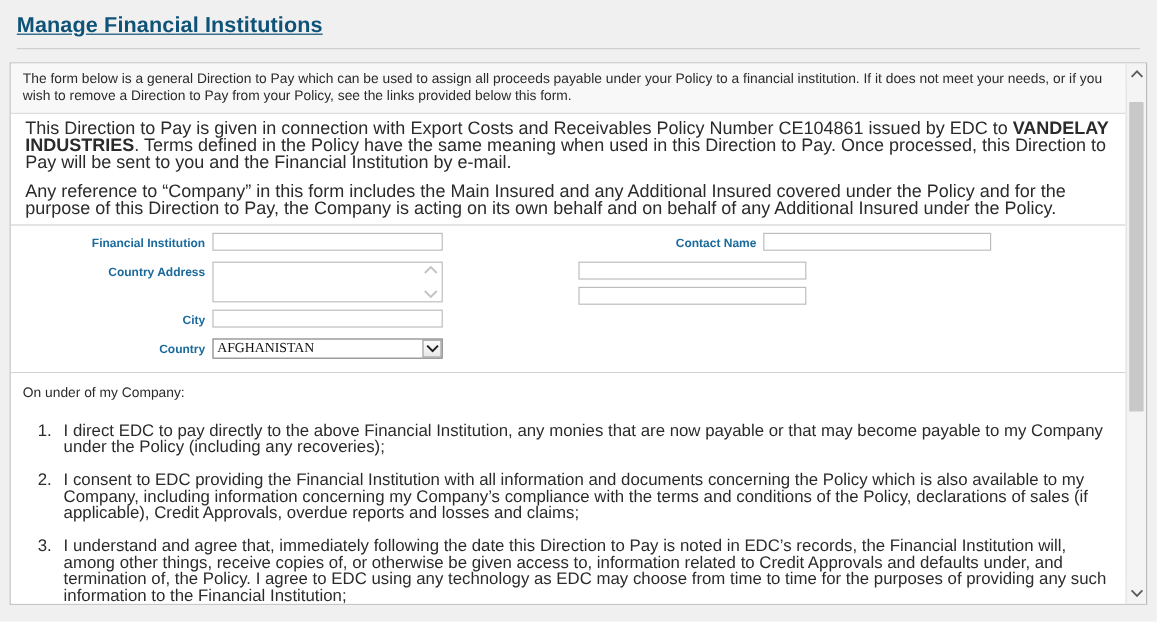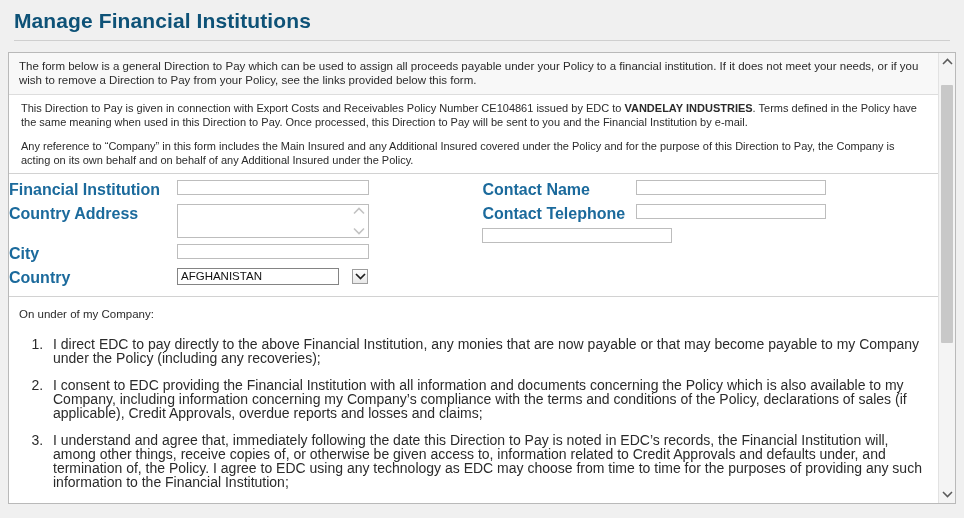--- a/index.html
+++ b/index.html
@@ -15,26 +15,27 @@
     font-size: 11px;
     color: #333333;
   }
 
   
   .page-header {
     padding: 8px 0 0 14px;
     background: #f0f0f0;
   }
   .page-title {
-    font-size: 21px;
+    font-size: 18px;
     font-weight: bold;
     color: #0e5277;
     letter-spacing: 0.1px;
     line-height: 26px;
     margin: 0;
+    text-decoration: underline;
   }
   .title-rule {
     margin: 6px 14px 0 14px;
     border-top: 1px solid #cfcfcf;
     height: 0;
   }
 
   
   .panel-wrap {
     margin: 11px 0 10px 8px;
@@ -77,21 +78,21 @@
     color: #0e5277;
   }
 
   
   .para-block {
     padding: 6px 12px 4px 12px;
     background: #ffffff;
   }
   .para {
     line-height: 14px;
-    font-size: 11px;
+    font-size: 15px;
     color: #2b2b2b;
     margin: 0 0 10px 0;
   }
   .para:last-child { margin-bottom: 2px; }
   .para b { font-weight: bold; }
 
   
   .form-region {
     border-top: 1px solid #d2d2d2;
     padding: 6px 0 0 0;
@@ -104,23 +105,23 @@
   }
   .form-col.left { width: 480px; }
   .form-col.right { width: 462px; }
 
   .field-row {
     display: flex;
     align-items: flex-start;
     margin-bottom: 6px;
   }
   .field-label {
-    text-align: left;
+    text-align: right;
     color: #1b6a9c;
-    font-size: 16px;
+    font-size: 10px;
     font-weight: bold;
     line-height: 16px;
     padding-right: 6px;
     padding-top: 2px;
   }
   .form-col.left .field-label { width: 162px; }
   .form-col.right .field-label { width: 148px; }
 
   .txt-input {
     width: 192px;
@@ -162,26 +163,26 @@
     display: flex;
     flex-direction: column;
     justify-content: space-between;
     align-items: center;
     pointer-events: none;
   }
   .chev { display:block; }
 
   .sel-wrap { position: relative; width: 192px; height: 17px; }
   .sel {
-    width: 162px;
+    width: 192px;
     height: 17px;
     border: 1px solid #848484;
     background: #ffffff;
     box-sizing: border-box;
-    font-family: Liberation Sans, sans-serif;
+    font-family: Liberation Serif, serif;
     font-size: 11.5px;
     line-height: 15px;
     padding: 0 20px 0 3px;
     color: #111111;
     display: flex;
     align-items: center;
     overflow: hidden;
     white-space: nowrap;
   }
   .sel-btn {
@@ -322,21 +323,20 @@
       </div>
 
       <div class="form-col right">
 
         <div class="field-row">
           <div class="field-label">Contact Name</div>
           <input class="txt-input" type="text" value="" style="">
         </div>
 
         <div class="field-row">
-          <div class="field-label">Contact Telephone</div>
           <input class="txt-input" type="text" value="" style="">
         </div>
 
         <div class="field-row">
           <input class="txt-input" type="text" value="" style="">
         </div>
 
       </div>
     </div>
 

